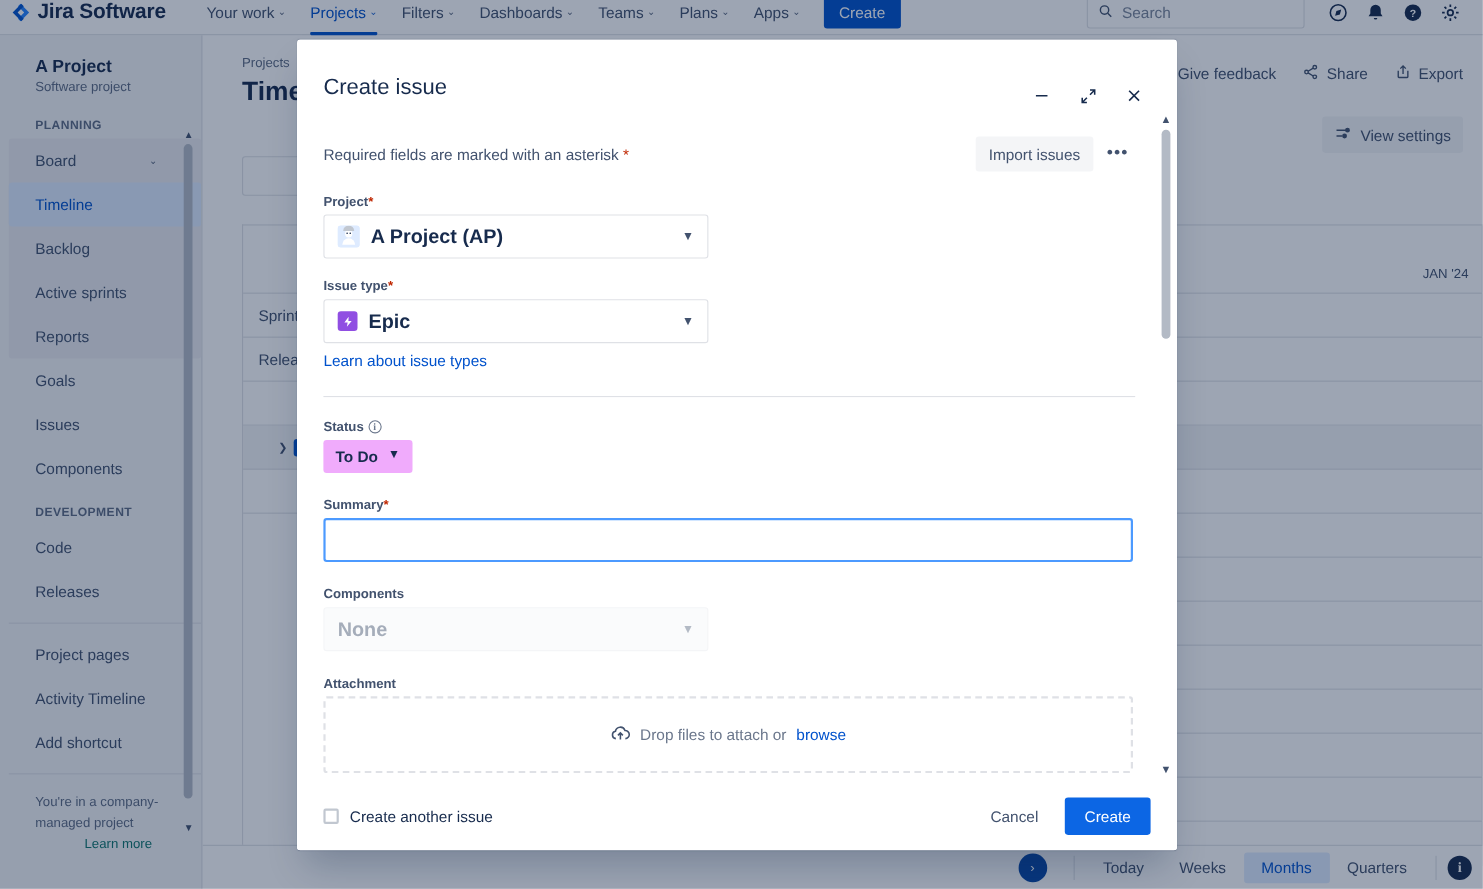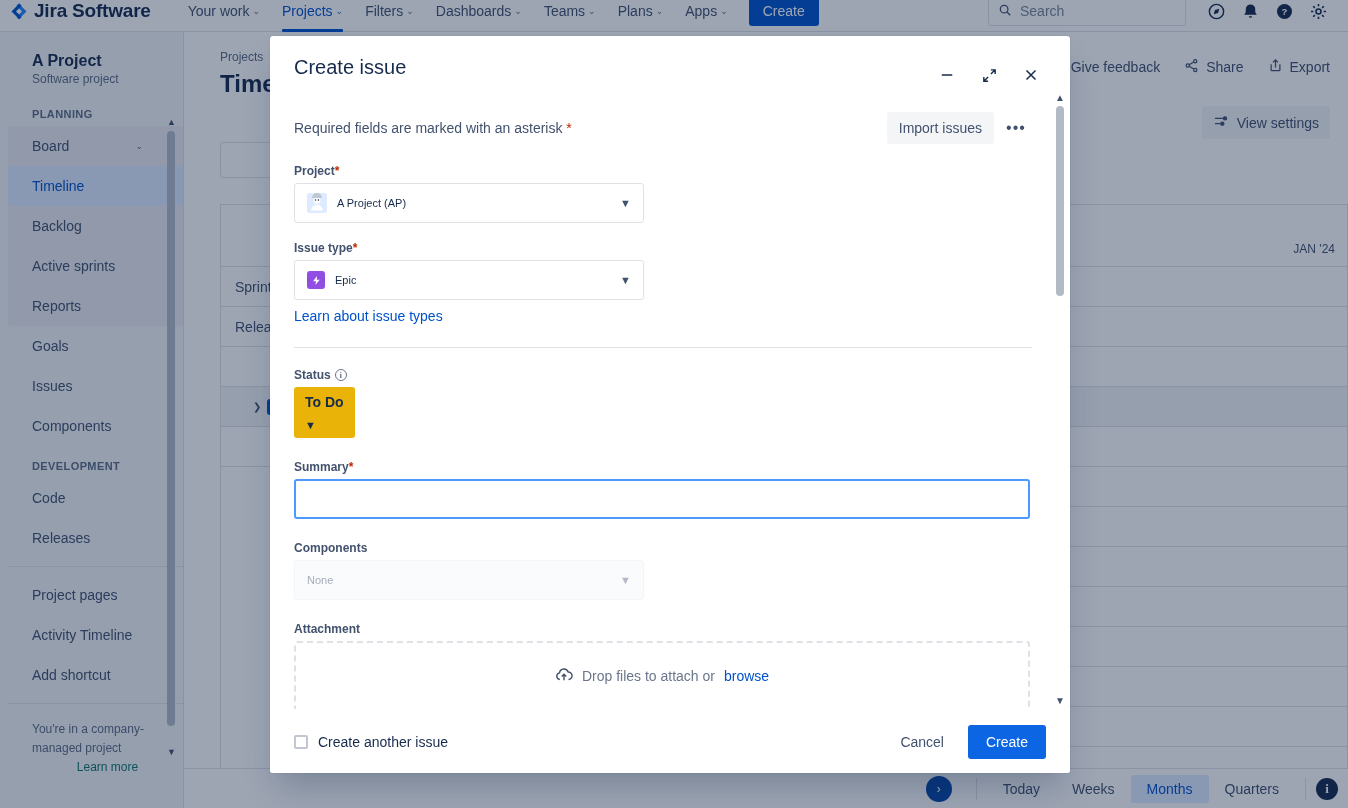--- a/index.html
+++ b/index.html
@@ -182,21 +182,21 @@
   }
 
   
   #modal {
     position: absolute; left: 270px; top: 36px; width: 800px; height: 737px;
     background: #fff; border-radius: 3px;
     box-shadow: 0 0 1px rgba(9,30,66,.31), 0 20px 32px -8px rgba(9,30,66,.25);
     z-index: 60; display: flex; flex-direction: column; overflow: hidden;
   }
   .m-header {
-    padding: 20px 24px 0 24px; display: flex; align-items: flex-start;
+    padding: 32px 24px 0 24px; display: flex; align-items: flex-start;
     justify-content: space-between; flex: none;
   }
   .m-title { font-size: 20px; font-weight: 500; color: #172b4d; }
   .m-winbtns { display: flex; align-items: center; gap: 12px; padding-top: 4px; }
   .m-winbtn {
     width: 30px; height: 30px; display: flex; align-items: center; justify-content: center;
     color: #172b4d; cursor: pointer; border-radius: 3px;
   }
   .m-body {
     position: relative; flex: 1; overflow: hidden;
@@ -221,39 +221,39 @@
   }
   .field { margin-bottom: 18px; }
   .f-label { font-size: 12px; font-weight: 600; color: #42526e; margin-bottom: 5px; display: block; }
   .f-label .ast { color: #bf2600; }
   .f-select {
     width: 350px; height: 40px; border: 1px solid #dfe1e6; border-radius: 3px;
     background: #fff; display: flex; align-items: center; gap: 10px;
     padding: 0 12px; cursor: pointer;
   }
   .f-select.disabled { background: #fafbfc; border-color: #f4f5f7; cursor: default; }
-  .f-select .val { font-size: 11px; color: #172b4d; flex: 1; }
+  .f-select .val { font-size: 18px; color: #172b4d; flex: 1; font-weight: bold; }
   .f-select.disabled .val { color: #a5adba; }
   .f-select .dd { font-size: 11px; color: #42526e; }
   .f-select.disabled .dd { color: #b3bac5; }
   .avatar-ico {
     width: 20px; height: 20px; border-radius: 3px; flex: none;
     background: #deebff; display: flex; align-items: center; justify-content: center;
     font-size: 12px; overflow: hidden;
   }
   .epic-badge {
     width: 18px; height: 18px; border-radius: 3px; background: #904ee2;
     display: flex; align-items: center; justify-content: center; flex: none;
   }
   .f-link { font-size: 14px; color: #0052cc; cursor: pointer; display: inline-block; margin-top: 2px; }
   .hr { height: 1px; background: #dfe1e6; margin: 22px 0 20px 0; }
   .status-pill {
     display: inline-flex; align-items: flex-start; gap: 9px;
-    background: #eab308; color: #172b4d; border-radius: 3px;
-    padding: 7px 11px; font-size: 14px; font-weight: 600; cursor: pointer; flex-direction: column;
+    background: #f0abfc; color: #172b4d; border-radius: 3px;
+    padding: 7px 11px; font-size: 14px; font-weight: 600; cursor: pointer;
   }
   .status-pill .dd { font-size: 11px; font-weight: 400; }
   .f-hint { font-size: 12px; color: #6b778c; margin-top: 8px; }
   .info-ico {
     display: inline-flex; align-items: center; justify-content: center;
     width: 12px; height: 12px; border: 1px solid #6b778c; border-radius: 50%;
     font-size: 9px; color: #6b778c; margin-left: 4px; vertical-align: 1px;
     font-family: "Liberation Serif", serif;
   }
   .summary-input {

